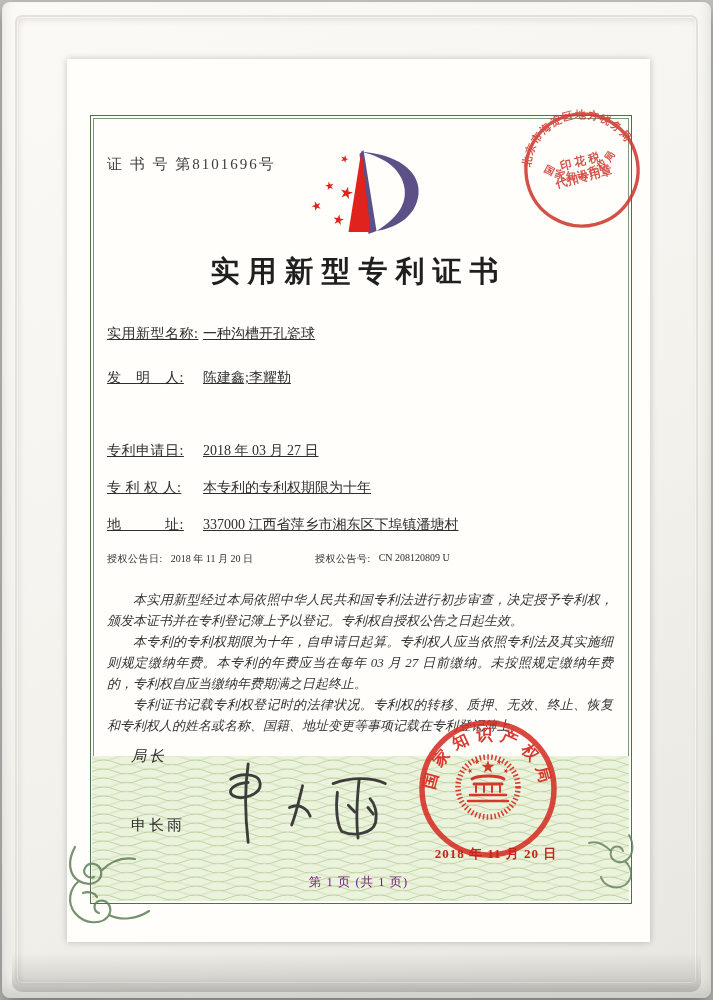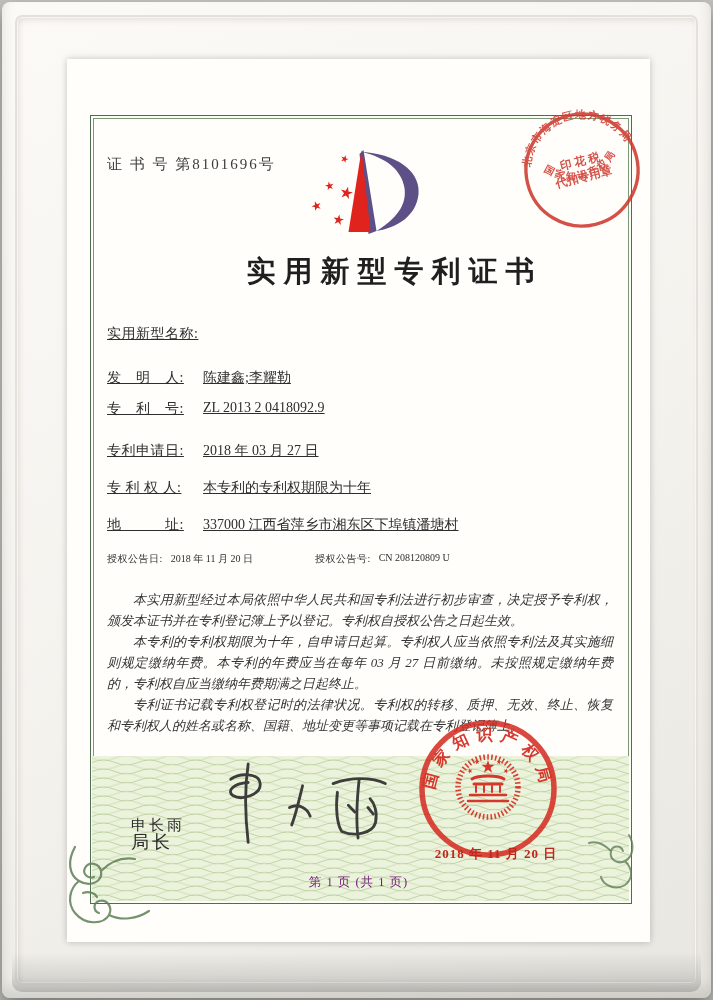--- a/index.html
+++ b/index.html
@@ -39,38 +39,38 @@
   .cert-number{
     position:absolute;left:40px;top:96px;font-size:15px;color:#3c3c3c;letter-spacing:2px;
   }
   .logo{position:absolute;left:235px;top:83px;width:135px;height:100px;}
   .tax-stamp{
     position:absolute;left:450px;top:46px;width:130px;height:130px;
     transform:rotate(-14deg);opacity:.88;
   }
   .title{
     position:absolute;left:0;top:193px;width:100%;text-align:center;
-    font-size:29px;font-weight:600;color:#1f1f1f;letter-spacing:8px;padding-left:36px;
+    font-size:29px;font-weight:600;color:#1f1f1f;letter-spacing:8px;
   }
   
   .row{position:absolute;left:40px;right:36px;display:flex;font-size:14px;color:#2e2e2e;text-decoration:underline;}
   .row .lbl{flex:0 0 96px;letter-spacing:.5px;}
   .row .val{flex:1;}
   .grant-row{position:absolute;left:40px;right:36px;display:flex;font-size:10px;color:#2e2e2e;}
   .grant-row .pair{display:flex;}
   .grant-row .pair.right{margin-left:62px;justify-content:space-between;}
   .grant-row .lbl{margin-right:8px;letter-spacing:.5px;}
   
   .paragraphs{
     position:absolute;left:40px;top:530px;width:506px;
     font-size:13px;line-height:1.62;color:#333;text-align:justify;font-style:italic;
   }
   .paragraphs p{margin:0;text-indent:2em;}
   
-  .signer-title{position:absolute;left:64px;top:771px;font-size:18px;letter-spacing:3px;color:#2b2b2b;}
+  .signer-title{position:absolute;left:64px;top:688px;font-size:15px;letter-spacing:3px;color:#2b2b2b;font-style:italic;}
   .signer-name{position:absolute;left:64px;top:757px;font-size:15px;letter-spacing:3px;color:#2b2b2b;}
   .signature{position:absolute;left:142px;top:698px;width:185px;height:88px;}
   .red-seal{position:absolute;left:347px;top:656px;width:148px;height:148px;opacity:.92;}
   .seal-date{
     position:absolute;left:362px;top:786px;width:134px;text-align:center;
     font-size:13px;color:#c3261d;letter-spacing:1px;font-weight:600;
   }
   .page-footer{
     position:absolute;left:0;top:815px;width:100%;text-align:center;
     font-size:12.5px;color:#701a75;letter-spacing:1px;
@@ -133,28 +133,25 @@
         <textPath href="#arcBot" startOffset="50%" text-anchor="middle">国家知识产权局</textPath>
       </text>
       <text x="65" y="60" font-size="11.5" fill="#cf3a30" text-anchor="middle" font-weight="600">印 花 税</text>
       <text x="65" y="76" font-size="11.5" fill="#cf3a30" text-anchor="middle" font-weight="600">代扣专用章</text>
     </svg>
 
     <div class="title">实用新型专利证书</div>
 
     <div class="row" style="top:266px">
       <span class="lbl">实用新型名称:</span>
+      <span class="val">一种沟槽开孔瓷球</span>
     </div>
     <div class="row" style="top:310px">
       <span class="lbl">发　明　人:</span>
       <span class="val">陈建鑫;李耀勒</span>
-    </div>
-    <div class="row" style="top:341px">
-      <span class="lbl">专　利　号:</span>
-      <span class="val">ZL 2013 2 0418092.9</span>
     </div>
     <div class="row" style="top:383px">
       <span class="lbl">专利申请日:</span>
       <span class="val">2018 年 03 月 27 日</span>
     </div>
     <div class="row" style="top:420px">
       <span class="lbl">专 利 权 人:</span>
       <span class="val">本专利的专利权期限为十年</span>
     </div>
     <div class="row" style="top:457px">

